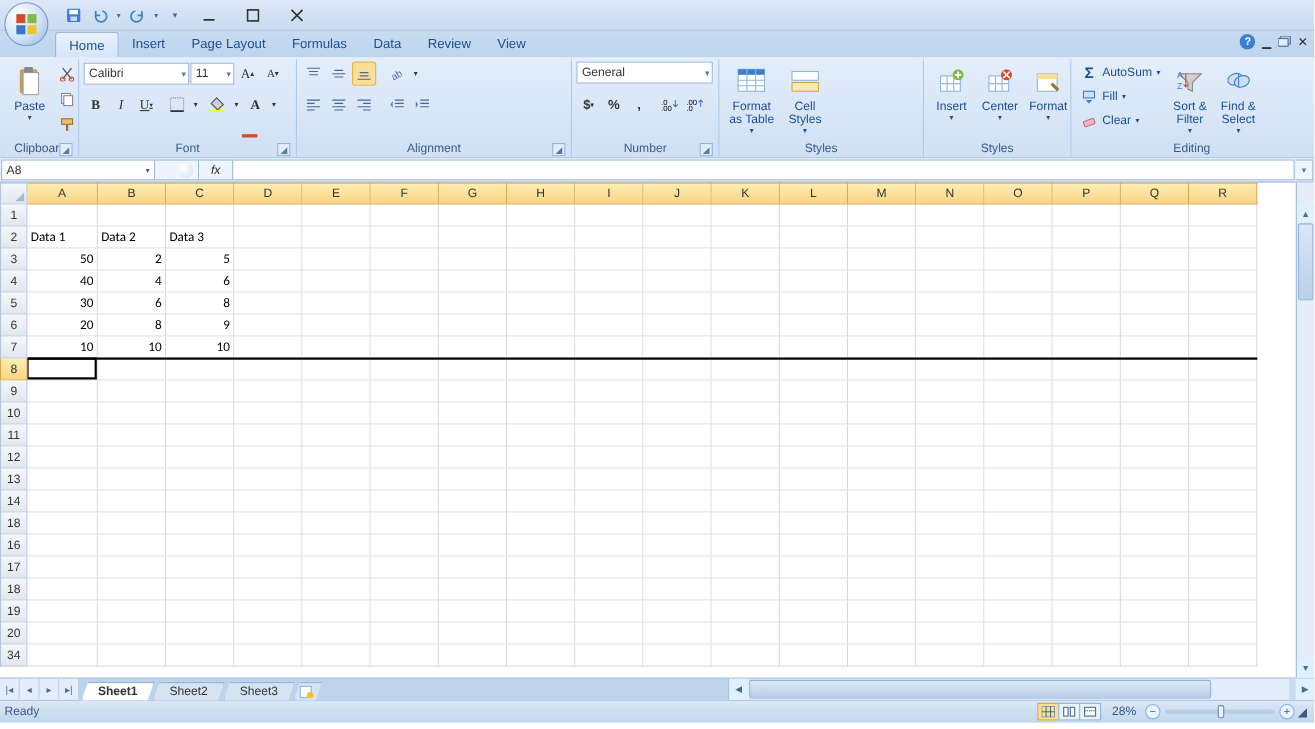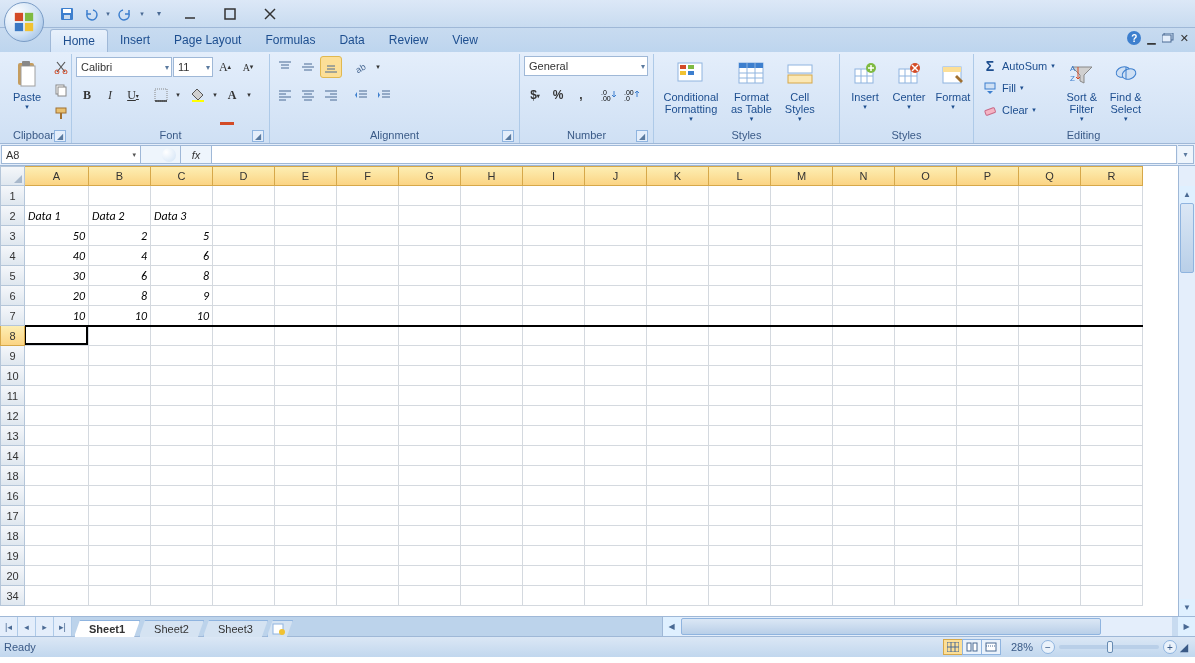--- a/index.html
+++ b/index.html
@@ -138,21 +138,21 @@
     font-size:11px;color:#333;
   }
   .rowheads{width:25px;}
   .rowhead{
     height:20px;background:linear-gradient(#f5f7fa,#dfe7ef);
     border:1px solid #b5c6d9;border-top:none;
     display:flex;align-items:center;justify-content:center;
     font-size:11px;color:#333;
   }
   .rowhead.hi{background:linear-gradient(#fdeeb3,#fbd484);border-color:#d6a84a;}
-  .cells-viewport{position:relative;flex:1;overflow:hidden;font-style:italic;}
+  .cells-viewport{position:relative;flex:1;overflow:hidden;}
   .cells{position:absolute;top:0;left:0;}
   .cell{
     position:absolute;border-right:1px solid #d4d9df;border-bottom:1px solid #d4d9df;
     font-size:12px;font-family:Calibri,sans-serif;color:#000;
     padding:1px 3px;display:flex;align-items:center;
     background:#fff;
   }
   .cell.right{justify-content:flex-end;}
   .active-cell-border{position:absolute;border:2px solid #000;pointer-events:none;z-index:2;}
   .thick-top{position:absolute;height:2px;background:#000;z-index:1;}
@@ -470,34 +470,20 @@
               <path d="M13 9 l0 -6 M11 5 l2 -2 l2 2" stroke="#3d7fce" fill="none"></path>
             </svg>
           </div>
       </div>
     </div>
     <div class="group-label"><span>Number</span><div class="launcher">◢</div></div>
   </div>
 
   <div class="group" style="width:186px;">
     <div class="group-body">
-      <div class="big-btn" style="min-width:66px;">
-        <div class="ico">
-            <svg width="30" height="28">
-              <rect x="2" y="2" width="24" height="18" fill="#fff" stroke="#8fb4df"></rect>
-              <rect x="4" y="4" width="6" height="4" fill="#d34b27"></rect>
-              <rect x="12" y="4" width="6" height="4" fill="#7fba42"></rect>
-              <rect x="4" y="10" width="6" height="4" fill="#f1c232"></rect>
-              <rect x="12" y="10" width="6" height="4" fill="#3d7fce"></rect>
-            </svg>
-          </div>
-        <div class="lbl" style="white-space:pre-line;">Conditional
-Formatting</div>
-          <div class="dd">▾</div>
-      </div>
       <div class="big-btn">
         <div class="ico">
             <svg width="28" height="28">
               <rect x="2" y="2" width="24" height="20" fill="#fff" stroke="#8fb4df"></rect>
               <rect x="2" y="2" width="24" height="5" fill="#3d7fce"></rect>
               <line x1="10" y1="2" x2="10" y2="22" stroke="#8fb4df"></line>
               <line x1="18" y1="2" x2="18" y2="22" stroke="#8fb4df"></line>
               <line x1="2" y1="12" x2="26" y2="12" stroke="#8fb4df"></line>
               <line x1="2" y1="17" x2="26" y2="17" stroke="#8fb4df"></line>
             </svg>

